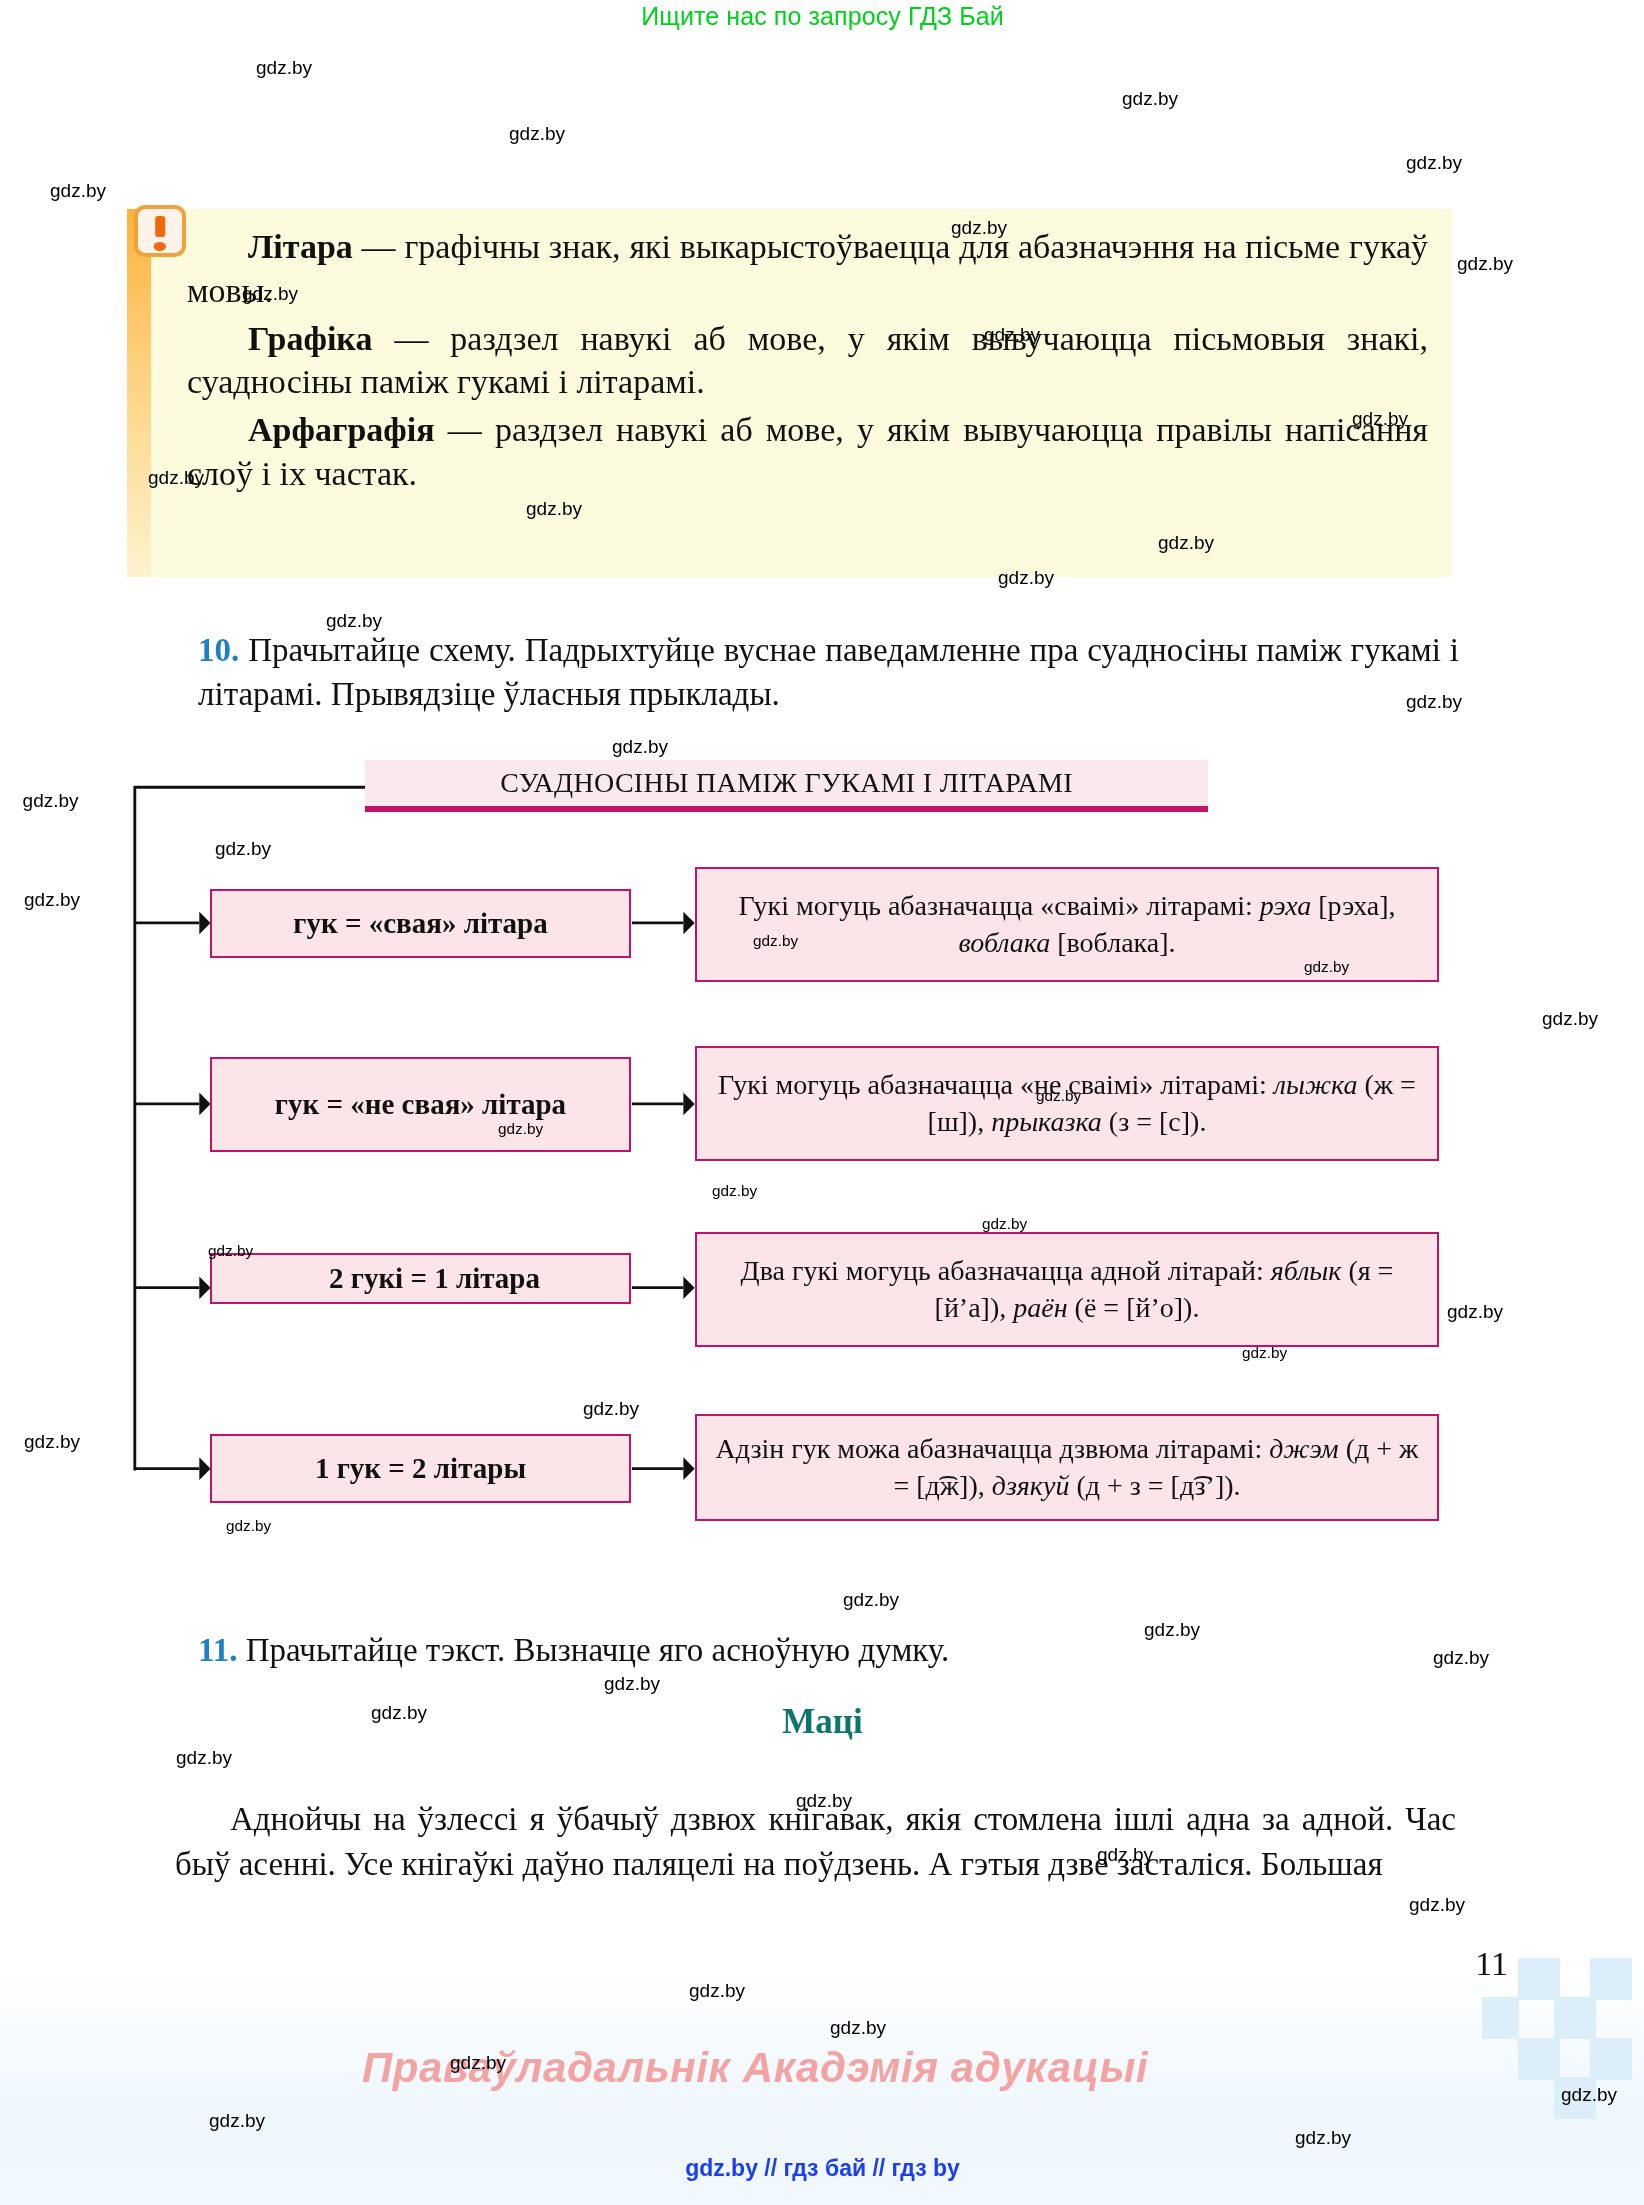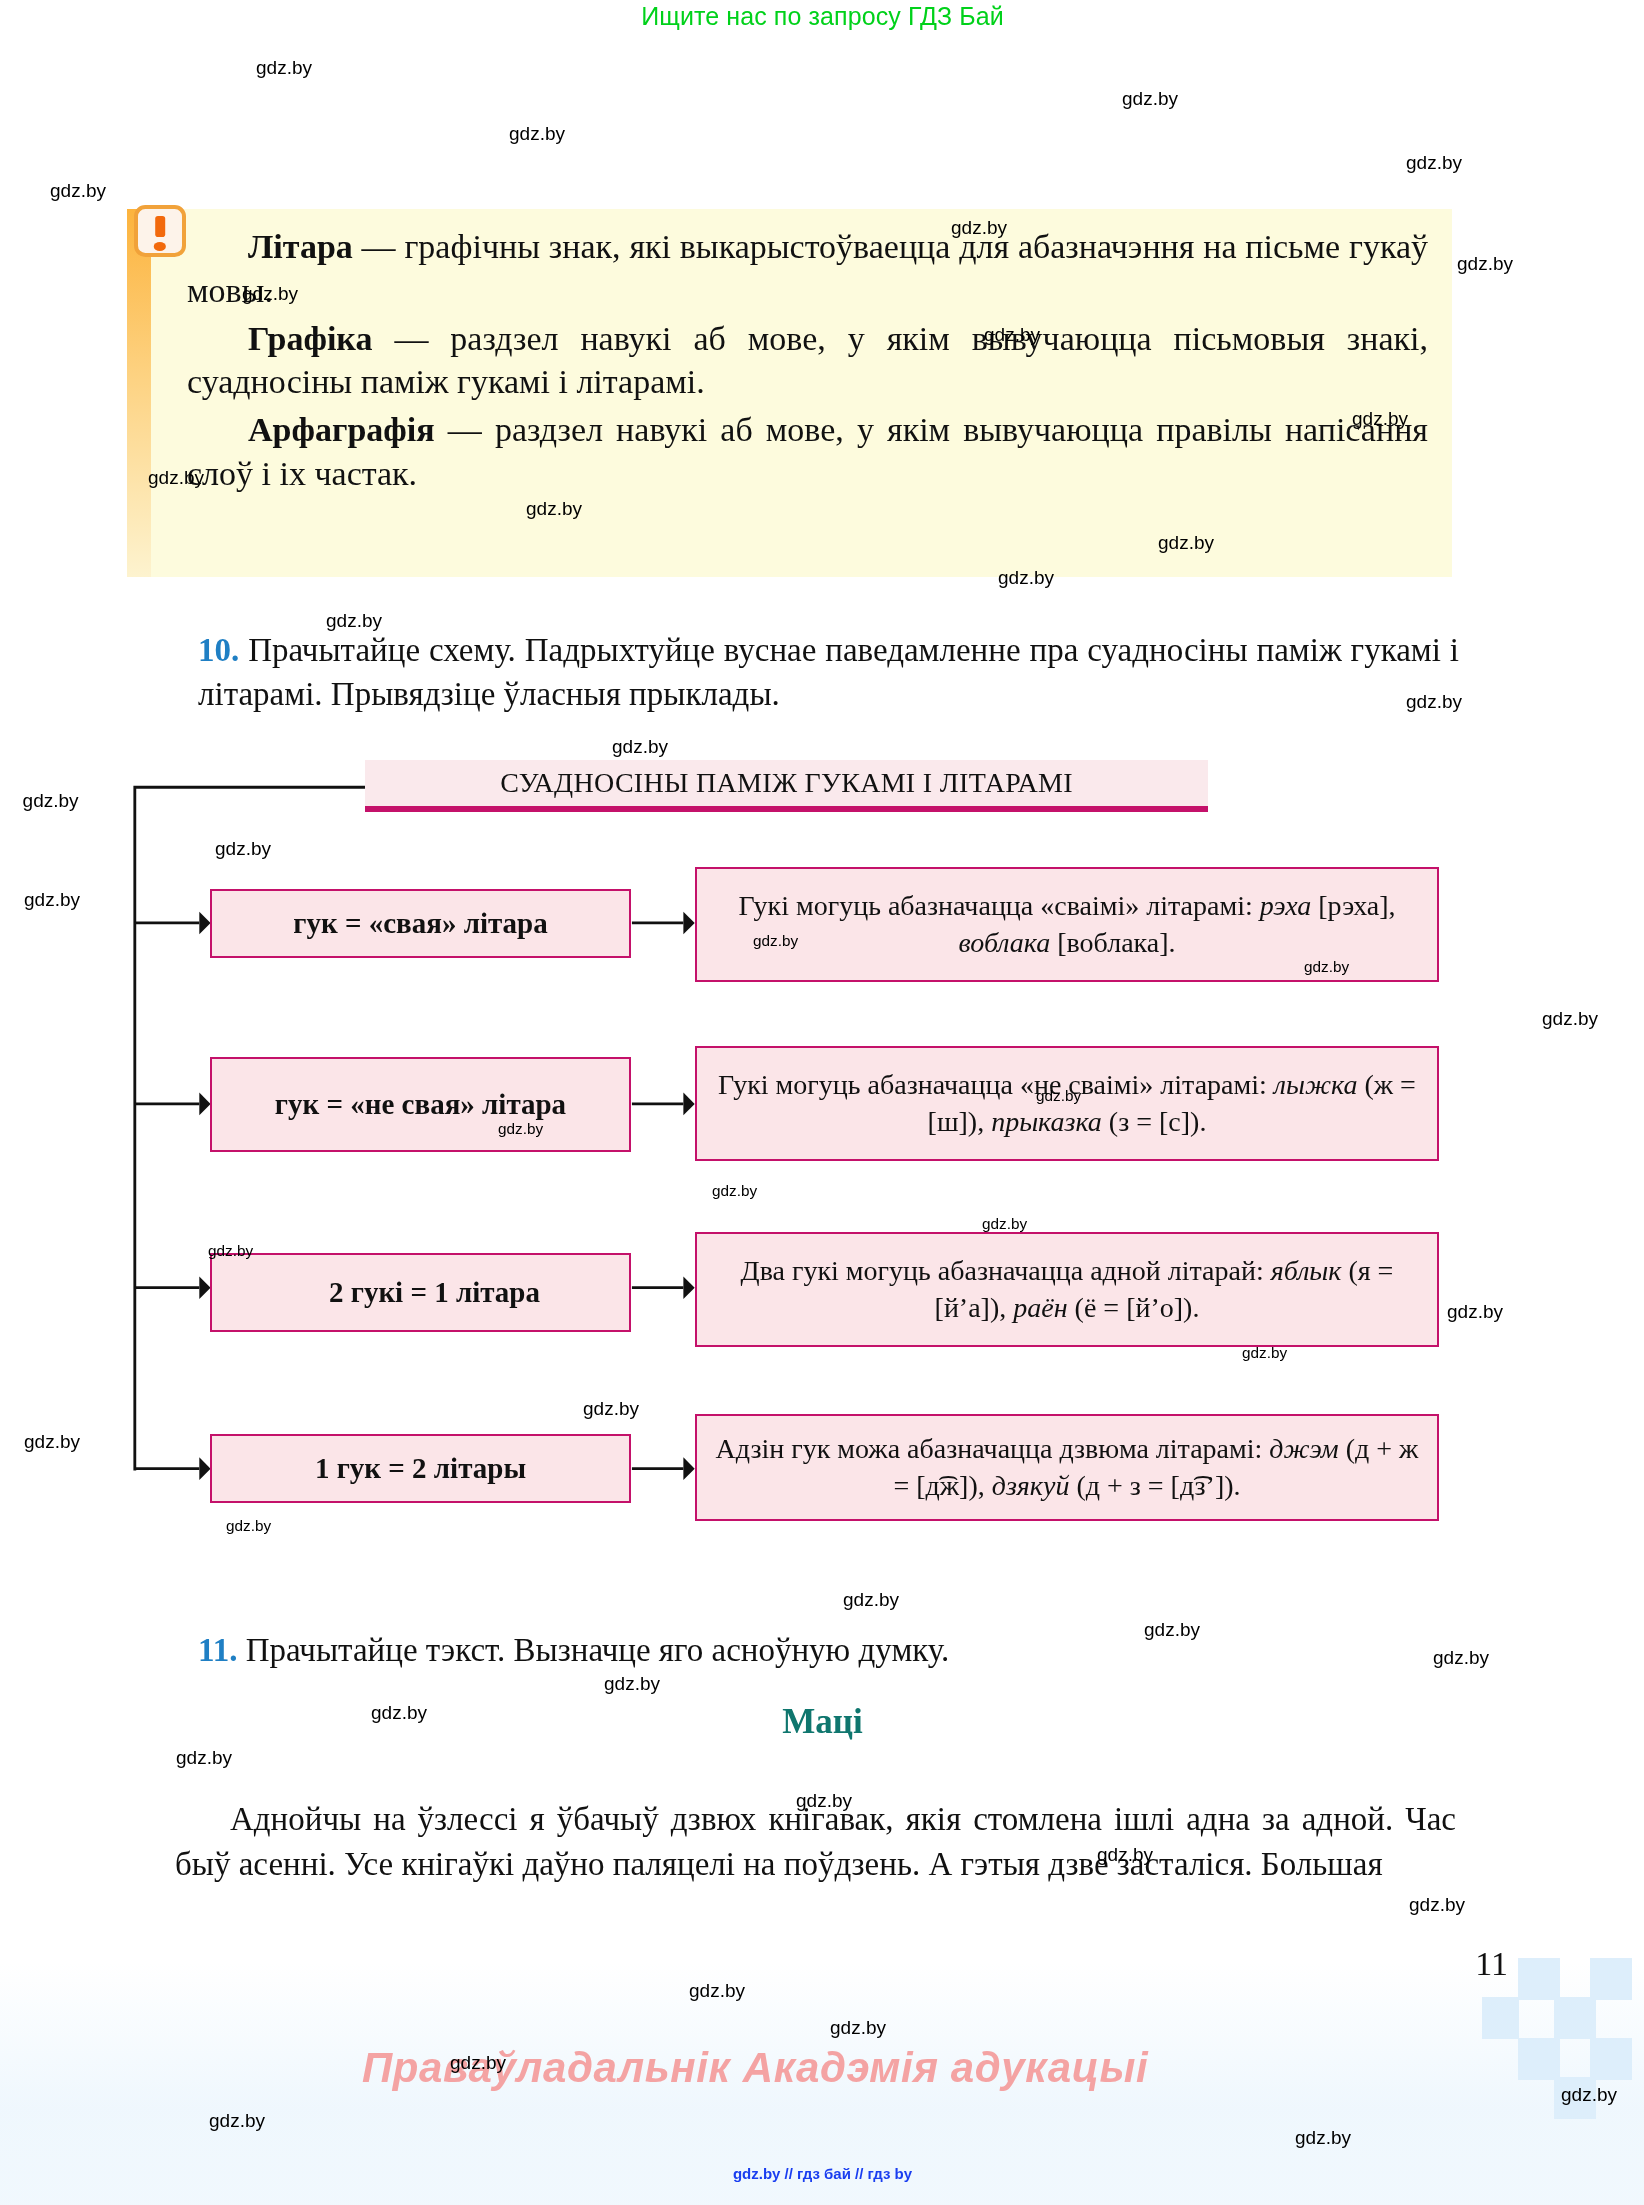--- a/index.html
+++ b/index.html
@@ -141,21 +141,21 @@
     left:695px;
     width:744px;
     font-size:28px;
     line-height:1.3;
     padding:8px 13.6px;
   }
   .dg-right i{ font-style:italic; }
 
   .r1l{ top:889px; height:69px; }
   .r2l{ top:1057px; height:95px; }
-  .r3l{ top:1253px; height:79px;padding-left:28px; }
+  .r3l{ top:1253px; height:51px;padding-left:28px; }
   .r4l{ top:1434px; height:69px; }
 
   .r1r{ top:867px; height:115px; }
   .r2r{ top:1046px; height:115px; }
   .r3r{ top:1232px; height:115px; }
   .r4r{ top:1414px; height:107px; }
 
   
   .page-num{
     position:absolute;
@@ -183,21 +183,21 @@
     color:#f4a3a3;
     white-space:nowrap;
     letter-spacing:0.6px;
   }
   
   .footer-links{
     position:absolute;
     left:0; bottom:22.6px; width:1645px;
     text-align:center;
     font-family:"Liberation Sans", sans-serif;
-    font-size:15px; font-weight:700;
+    font-size:23px; font-weight:700;
     color:#1a3ef0;
   }
 </style>
 </head>
 <body>
 
 <div class="top-banner">Ищите нас по запросу ГДЗ Бай</div>
 
 <div class="callout"></div>
 <div class="callout-bar"></div>

